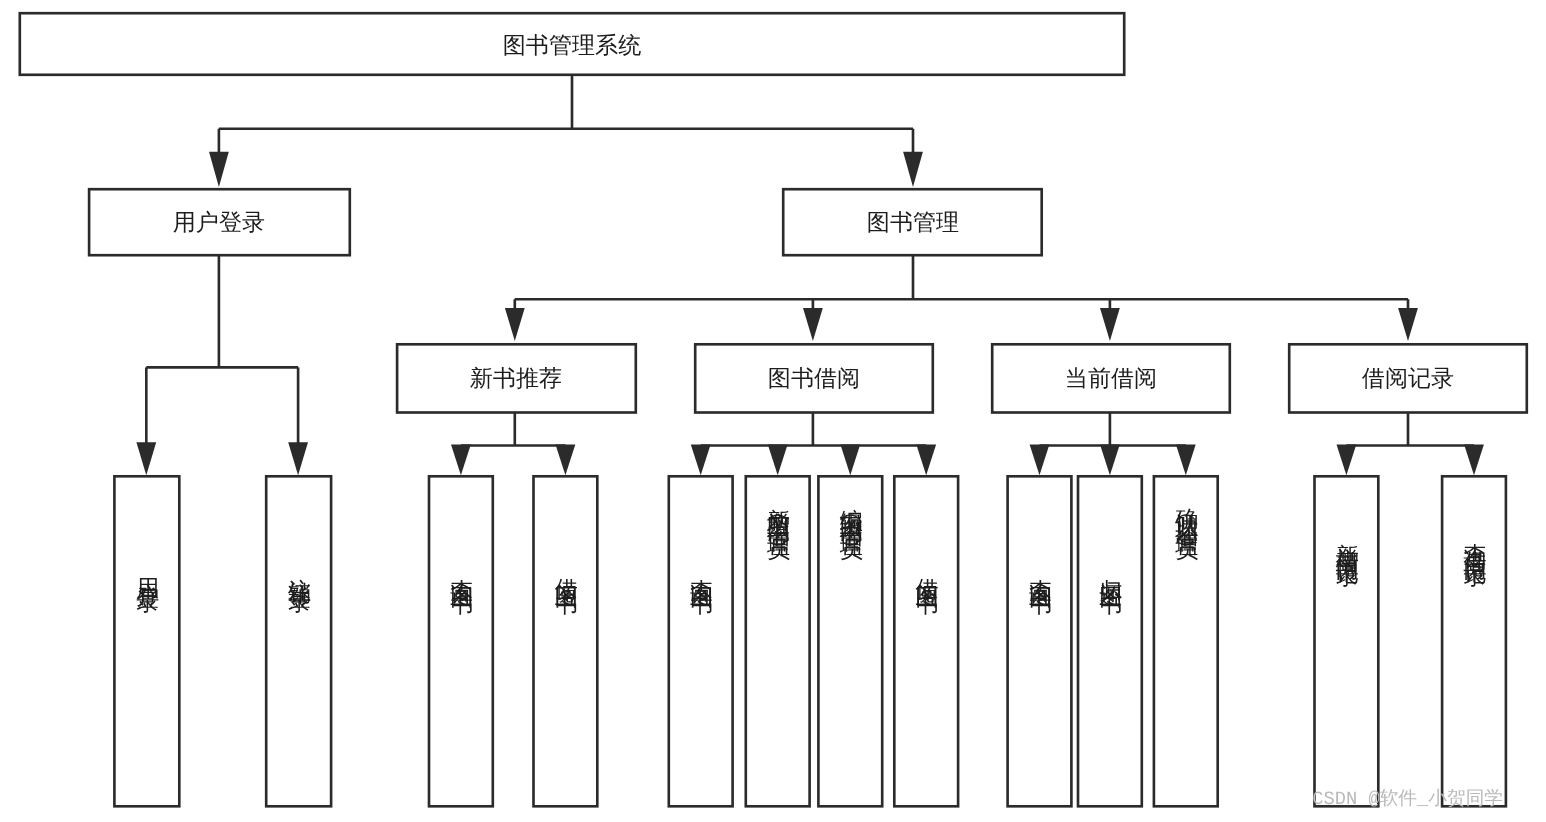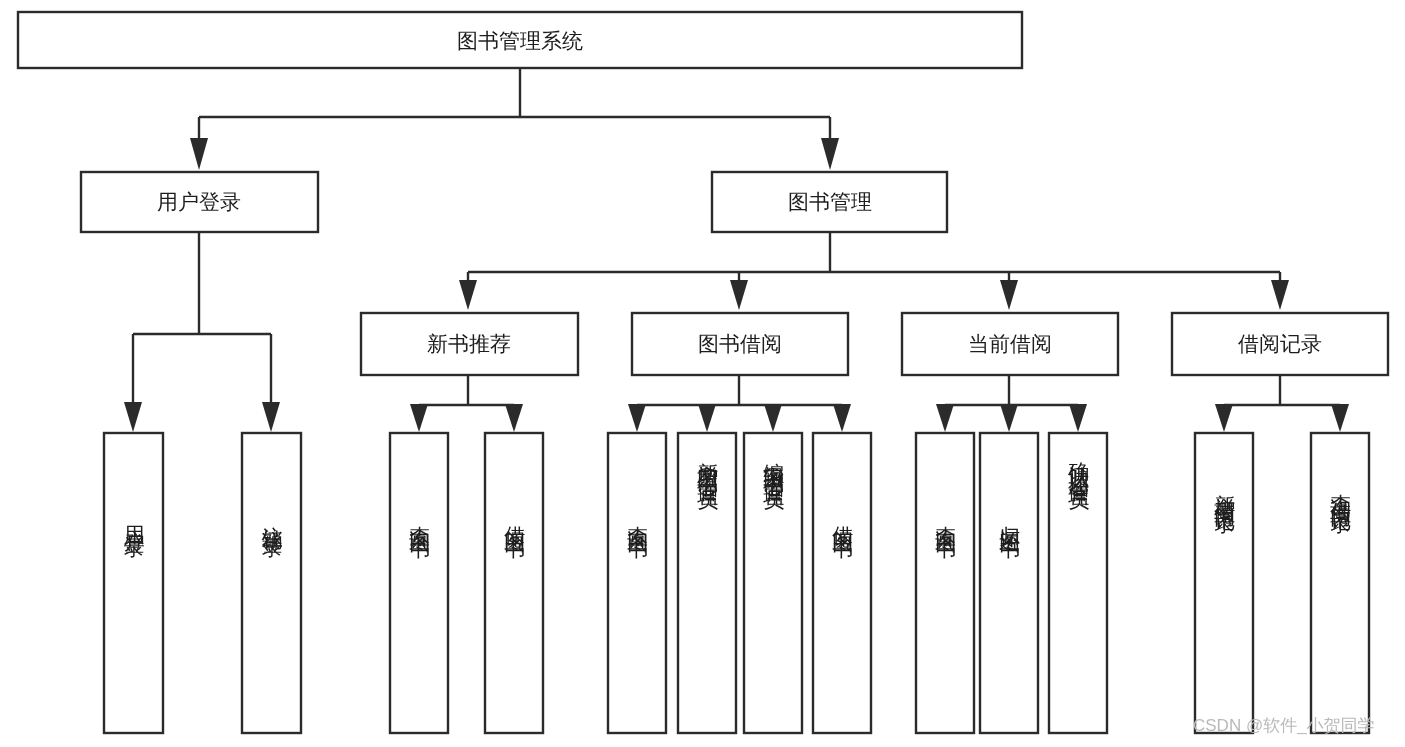--- a/index.html
+++ b/index.html
@@ -67,21 +67,21 @@
     font-family: "DejaVu Sans", "Liberation Sans", sans-serif;
     font-size: 21px;
     line-height: 1.32;
     color: #1d1d1d;
     letter-spacing: 4px;
     white-space: nowrap;
     text-align: center;
   }
   .watermark {
     position: absolute;
-    font-family: Liberation Sans, sans-serif;
+    font-family: Liberation Mono, monospace;
     font-size: 17px;
     color: #b9b9b9;
     white-space: nowrap;
     user-select: none;
   }
 </style>
 </head>
 <body>
 
 <div id="diagram-root">

